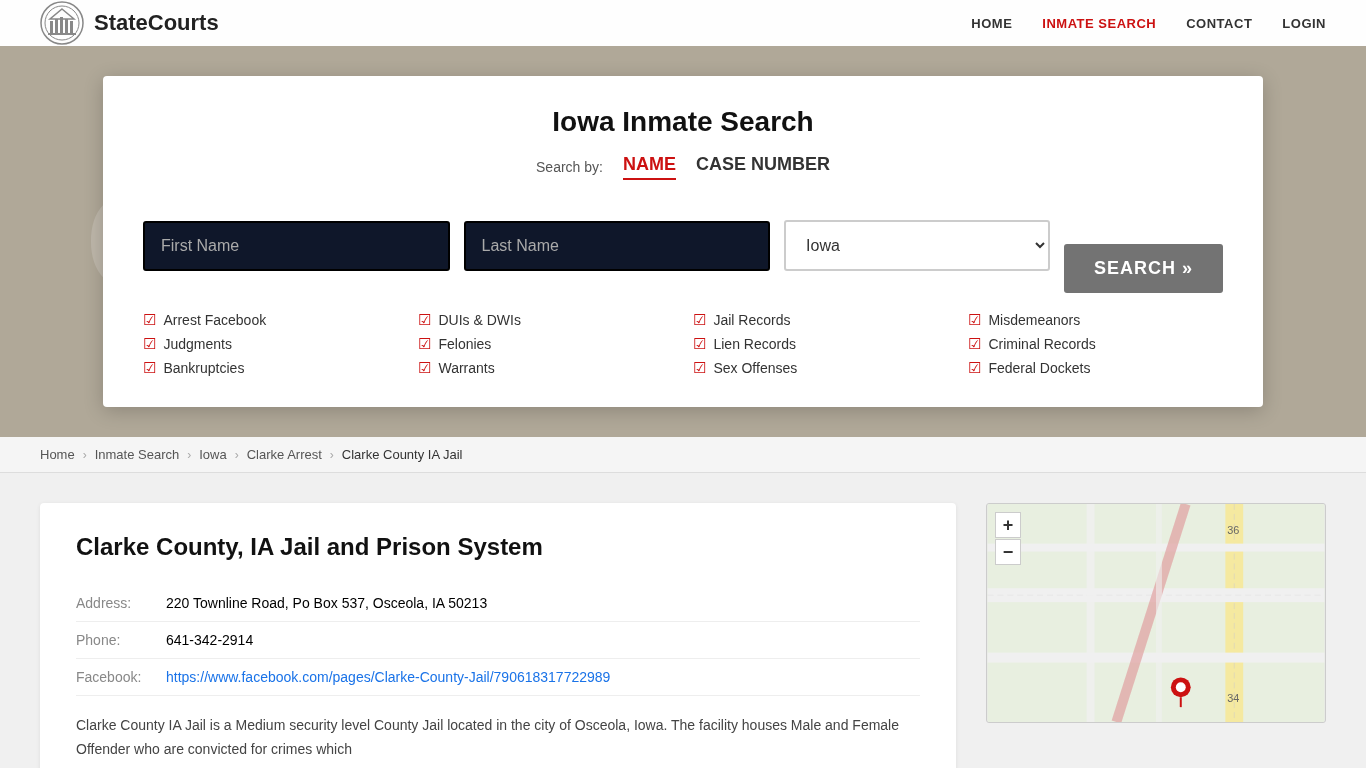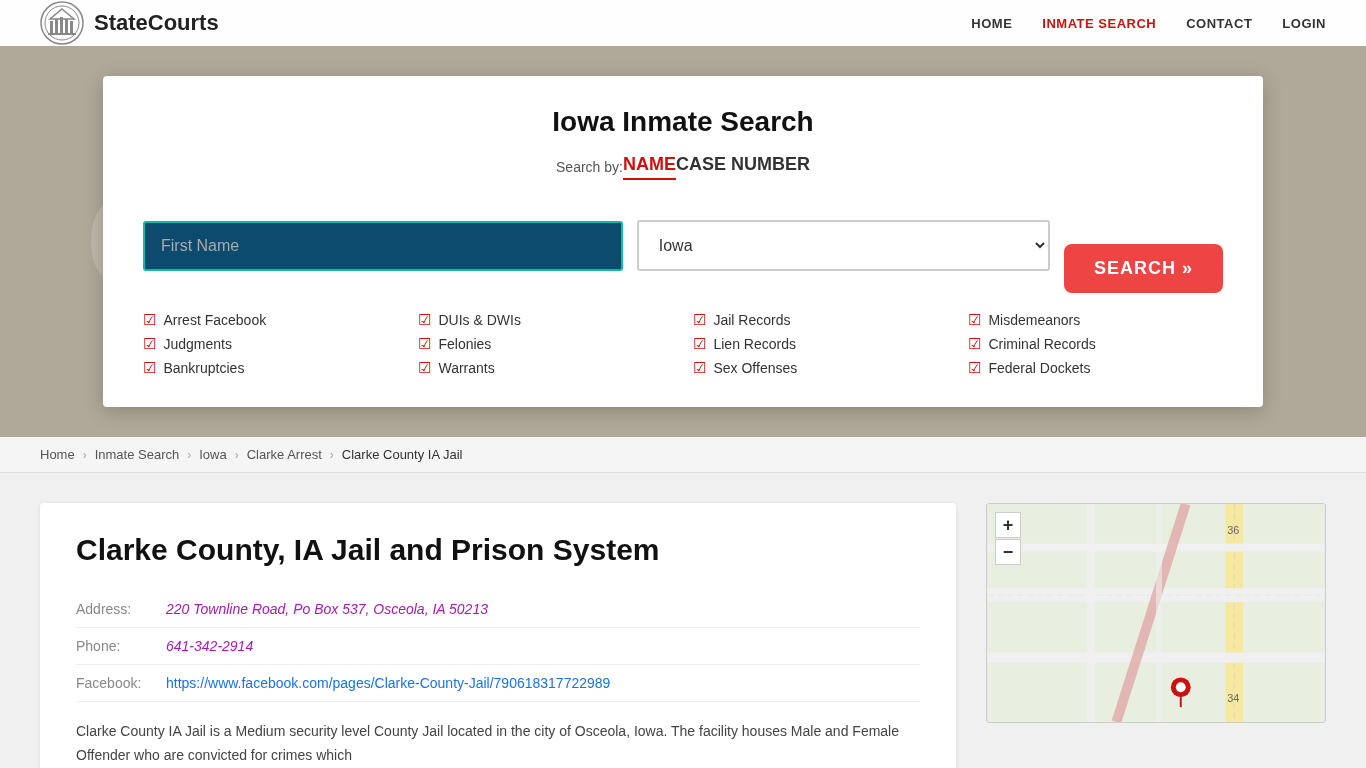--- a/index.html
+++ b/index.html
@@ -90,20 +90,21 @@
       font-size: 28px;
       font-weight: bold;
       text-align: center;
       color: #111;
       margin-bottom: 16px;
     }
     .search-by-row {
       display: flex;
       align-items: center;
       justify-content: center;
+      gap: 20px;
       margin-bottom: 18px;
     }
     .search-by-label {
       font-size: 14px;
       color: #555;
     }
     .search-tab {
       font-size: 18px;
       font-weight: bold;
       cursor: pointer;
@@ -122,47 +123,47 @@
     .search-inputs-row {
       display: flex;
       gap: 14px;
       margin-bottom: 18px;
       align-items: center;
     }
     .search-input {
       flex: 1;
       padding: 14px 16px;
       font-size: 16px;
-      border: 2px solid #14b8a6;
-      background: #0c4a6e;
+      border: 2px solid #000000;
+      background: #0f172a;
       border-radius: 3px;
       color: #999;
       outline: none;
     }
     .search-input::placeholder { color: #aaa; }
     .search-select {
       flex: 0.85;
       padding: 14px 16px;
       font-size: 16px;
       border: 2px solid #ccc;
       background: #fff;
       border-radius: 3px;
       color: #333;
       outline: none;
       cursor: pointer;
       appearance: auto;
     }
     .search-btn {
-      background: #ef4444;
+      background: #737373;
       color: #fff;
       font-size: 18px;
       font-weight: bold;
       padding: 14px 30px;
       border: none;
-      border-radius: 8px;
+      border-radius: 3px;
       cursor: pointer;
       white-space: nowrap;
       letter-spacing: 1px;
       margin-top: 46px;
     }
 
     
     .checks-grid {
       display: grid;
       grid-template-columns: repeat(4, 1fr);
@@ -218,38 +219,37 @@
     .content-right {
       width: 340px;
     }
     .content-card {
       background: #fff;
       border-radius: 4px;
       padding: 30px 36px;
       box-shadow: 0 1px 4px rgba(0,0,0,0.08);
     }
     .page-title {
-      font-size: 30px;
+      font-size: 24px;
       font-weight: bold;
       color: #111;
       margin-bottom: 24px;
     }
     .info-row {
       display: flex;
       padding: 10px 0;
       border-bottom: 1px solid #eee;
       font-size: 14px;
     }
     .info-label {
       color: #888;
       min-width: 90px;
     }
     .info-value {
-      color: #a21caf;
-      font-style: italic;
+      color: #000000;
     }
     .info-link {
       color: #1a73e8;
       text-decoration: none;
       word-break: break-all;
     }
     .description-text {
       font-size: 14px;
       color: #444;
       line-height: 1.7;
@@ -326,20 +326,21 @@
     <h1 class="search-card-title">Iowa Inmate Search</h1>
 
     <div class="search-by-row">
       <span class="search-by-label">Search by:</span>
       <a class="search-tab active">NAME</a>
       <a class="search-tab inactive">CASE NUMBER</a>
     </div>
 
     <div class="search-inputs-row">
       <input class="search-input" type="text" placeholder="First Name" style="">
+      <input class="search-input" type="text" placeholder="Last Name" style="">
       <select class="search-select">
         <option>Iowa</option>
         <option>Alabama</option>
         <option>Alaska</option>
         <option>Arizona</option>
         <option>Arkansas</option>
         <option>California</option>
         <option>Colorado</option>
       </select>
       <button class="search-btn">SEARCH »</button>

